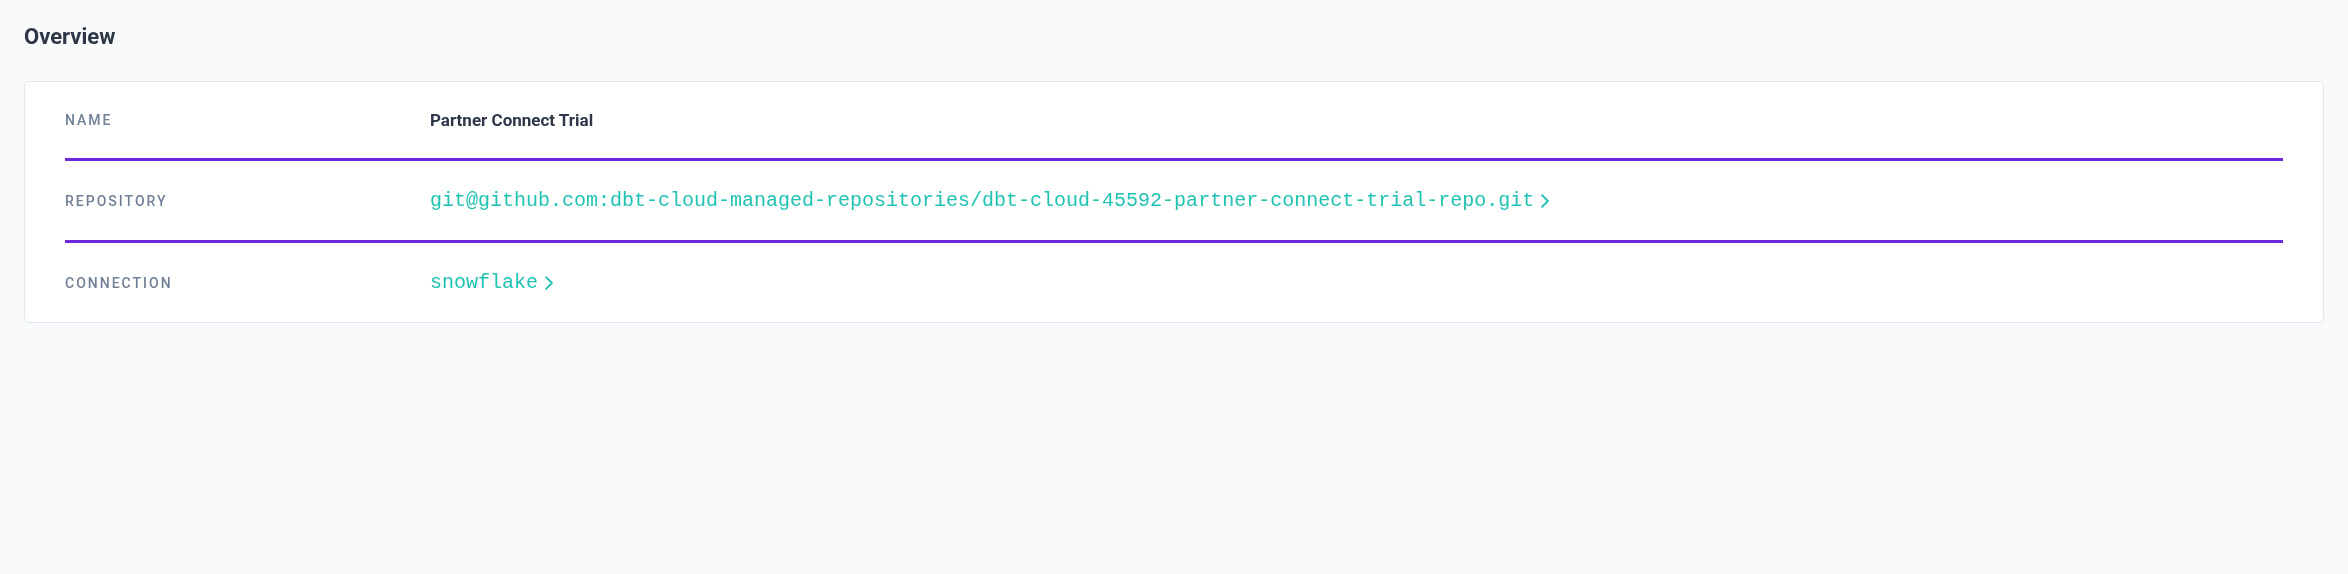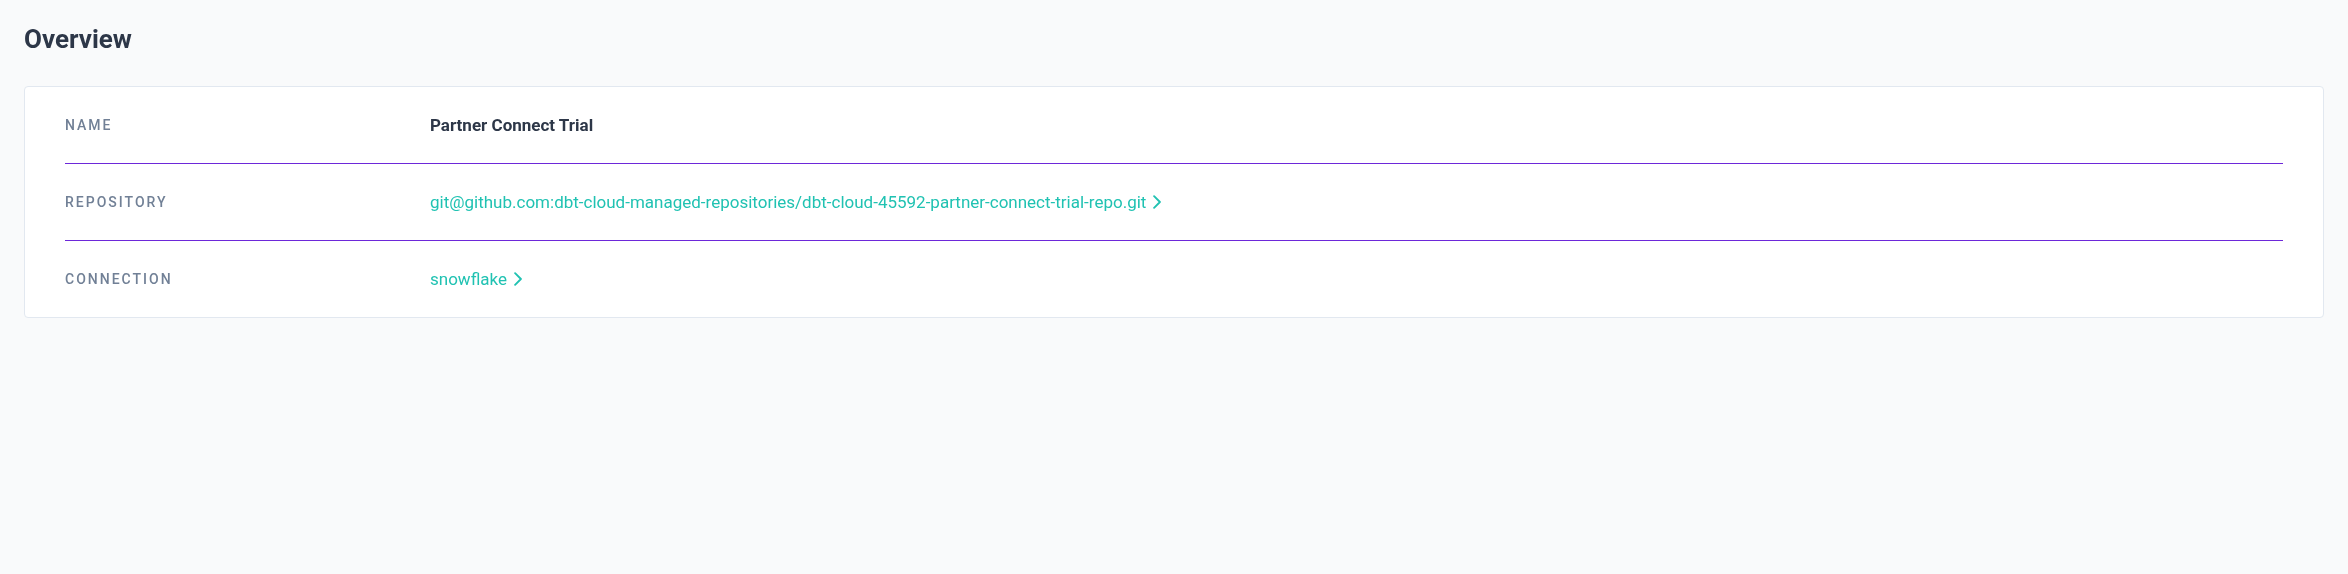--- a/index.html
+++ b/index.html
@@ -7,62 +7,63 @@
       padding: 0;
       box-sizing: border-box;
     }
     body {
       font-family: -apple-system, BlinkMacSystemFont, "Segoe UI", Roboto, Helvetica, Arial, sans-serif;
       background-color: #f9fafb;
       padding: 24px;
       width: 2348px;
     }
     .page-title {
-      font-size: 26px;
+      font-size: 22px;
       font-weight: 700;
       color: #2d3748;
       margin-bottom: 32px;
     }
     .card {
       background: #ffffff;
       border: 1px solid #e2e8f0;
       border-radius: 4px;
       padding: 0 40px;
     }
     .row {
       display: flex;
       align-items: center;
       padding: 28px 0;
-      border-bottom: 1px solid #6d28d9;
+      border-bottom: 3px solid #6d28d9;
     }
     .row:last-child {
       border-bottom: none;
     }
     .row-label {
       width: 365px;
       flex-shrink: 0;
       font-size: 14px;
       font-weight: 500;
       color: #718096;
       letter-spacing: 2px;
       text-transform: uppercase;
     }
     .row-value {
       font-size: 17px;
       color: #2d3748;
       font-weight: 700;
     }
     .row-link {
-      font-size: 17px;
+      font-size: 20px;
       color: #20c2b2;
       text-decoration: none;
       cursor: pointer;
       display: inline-flex;
       align-items: center;
       gap: 6px;
+      font-family: Liberation Mono, monospace;
     }
     .chevron-icon {
       display: inline-flex;
       align-items: center;
     }
     .chevron-icon svg {
       width: 10px;
       height: 14px;
     }
   </style>

